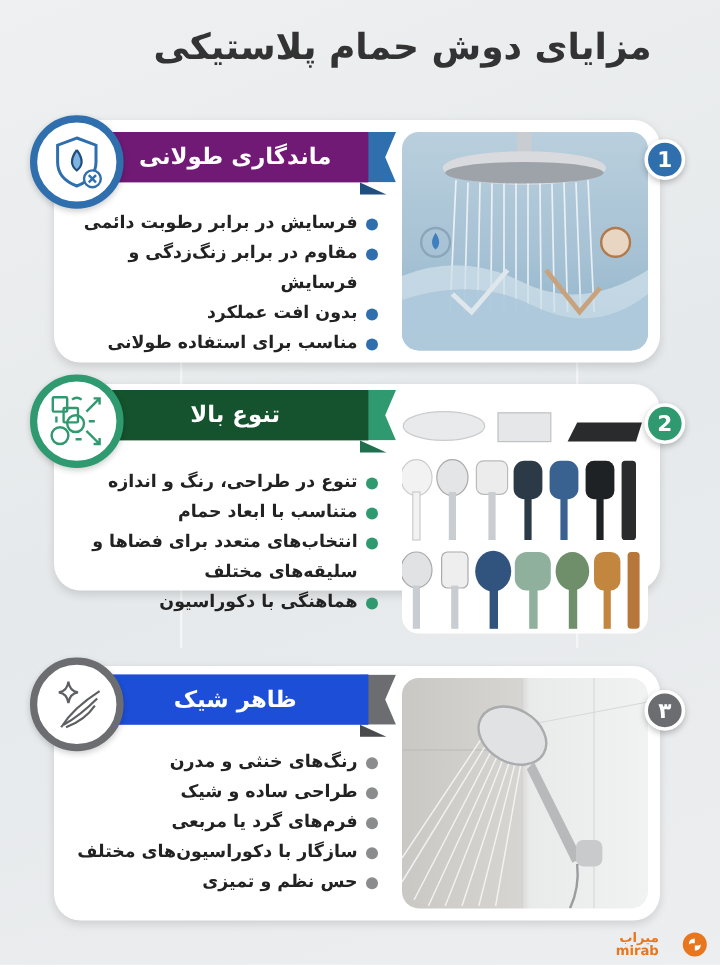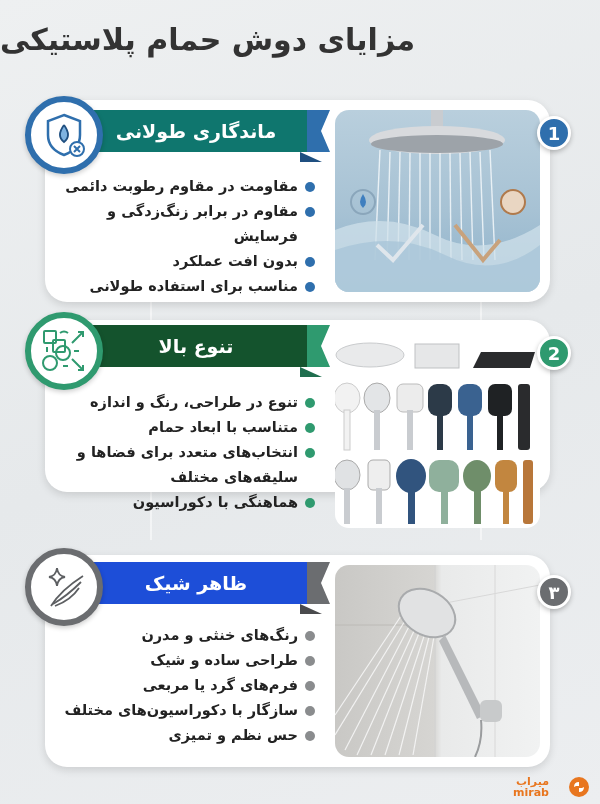--- a/index.html
+++ b/index.html
@@ -5,21 +5,21 @@
   * { box-sizing: border-box; margin: 0; padding: 0; }
   html, body { width: 600px; height: 804px; overflow: hidden; }
   body {
     font-family: "DejaVu Sans", sans-serif;
     background: linear-gradient(160deg, #eef0f1 0%, #e6e9eb 50%, #eceef0 100%);
     position: relative;
     color: #2b2b2b;
   }
   .bg-line { position: absolute; background: rgba(255,255,255,0.5); }
   .title {
-    position: absolute; top: 22px; left: 0; width: 543px; text-align: left;
+    position: absolute; top: 22px; left: 0; width: 543px; text-align: right;
     font-size: 30px; font-weight: bold; color: #333; direction: rtl;
   }
   .card {
     position: absolute; left: 45px; width: 505px; background: #fff;
     border-radius: 22px;
     box-shadow: 0 3px 8px rgba(0,0,0,0.13);
   }
   .photo {
     position: absolute; right: 10px; top: 10px; width: 205px;
     border-radius: 14px; overflow: hidden;
@@ -91,39 +91,39 @@
         <circle cx="28" cy="92" r="12" fill="none" stroke="#8aa6bb" stroke-width="2"></circle>
         <path d="M28 84 Q22 93 28 98 Q34 93 28 84" fill="#3f7fbf"></path>
         <circle cx="178" cy="92" r="12" fill="#e9d6c2" stroke="#b07a4c" stroke-width="2"></circle>
         <path d="M42 135 L58 150 L88 115" fill="none" stroke="#dfe6ec" stroke-width="4"></path>
         <path d="M120 115 L148 150 L165 130" fill="none" stroke="#c8a27c" stroke-width="4"></path>
       </svg>
     </div>
     <ul class="bullets" style="right:235px;top:74px;">
       <li>
           <span class="dot" style="background:#2f6fad"></span>
-          <span>مقاومت در مقاوم رطوبت دائمی</span>
+          <span>فرسایش در برابر رطوبت دائمی</span>
         </li>
       <li>
           <span class="dot" style="background:#2f6fad"></span>
           <span>مقاوم در برابر زنگ‌زدگی و فرسایش</span>
         </li>
       <li>
           <span class="dot" style="background:#2f6fad"></span>
           <span>بدون افت عملکرد</span>
         </li>
       <li>
           <span class="dot" style="background:#2f6fad"></span>
           <span>مناسب برای استفاده طولانی</span>
         </li>
     </ul>
   </div>
   <div class="ribbon-tail" style="top:110px;background:#2f6fad;clip-path:polygon(0 0,100% 0,70% 50%,100% 100%,0 100%);"></div>
   <div class="ribbon-fold" style="top:152px;border-left:22px solid #1f4f80;"></div>
-  <div class="ribbon" style="top:110px;background:#0f766e;justify-content:center;">
+  <div class="ribbon" style="top:110px;background:#701a75;justify-content:center;">
       <span>ماندگاری طولانی</span>
     </div>
   <div class="icon-circle" style="top:96px;border:6px solid #2f6fad;">
     <svg width="48" height="48" viewBox="0 0 48 48">
       <path d="M24 4 L40 10 L40 24 Q40 38 24 44 Q8 38 8 24 L8 10 Z" fill="none" stroke="#2f6fad" stroke-width="2.5"></path>
       <path d="M24 14 Q16 25 24 31 Q32 25 24 14" fill="#7fb3e0" stroke="#1f4f80" stroke-width="1.8"></path>
       <circle cx="37" cy="38" r="7" fill="#fff" stroke="#2f6fad" stroke-width="2"></circle>
       <path d="M34 35 L40 41 M40 35 L34 41" stroke="#2f6fad" stroke-width="2"></path>
     </svg>
   </div>

